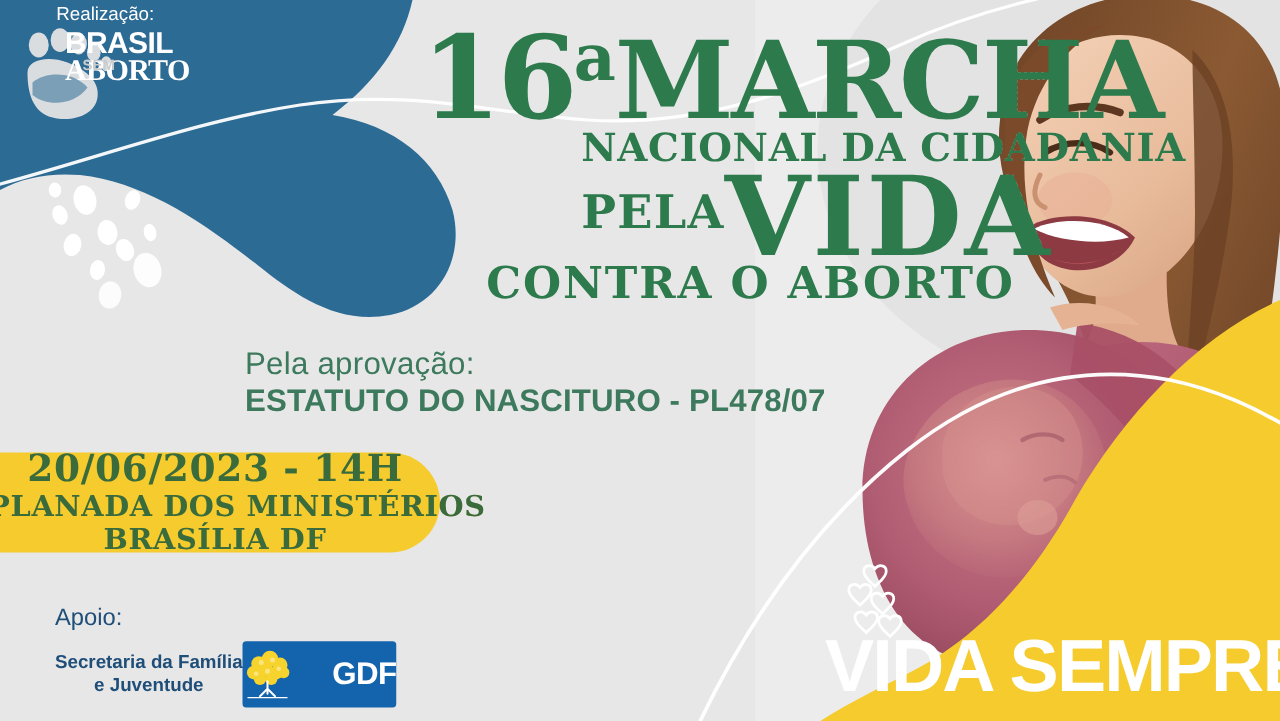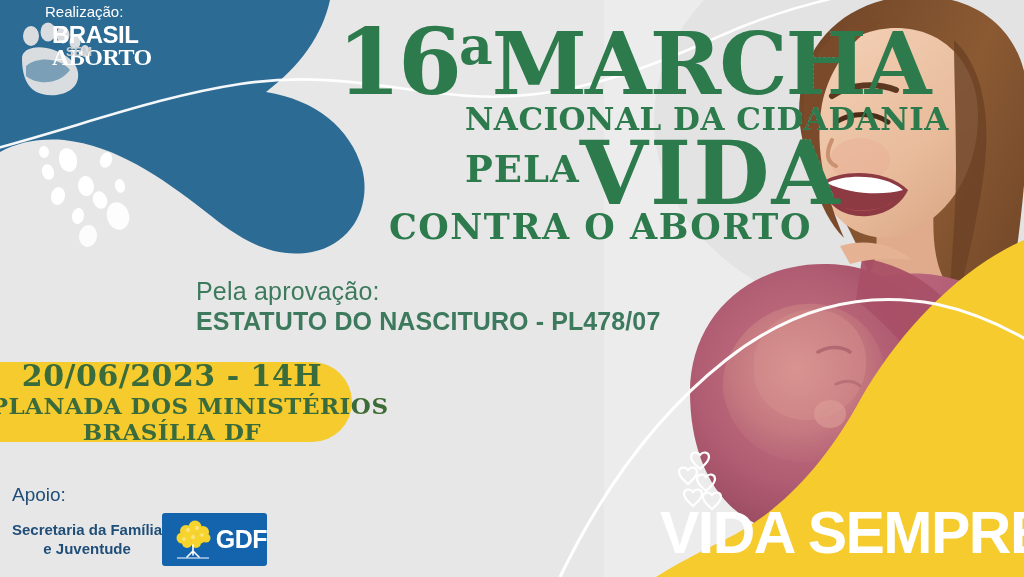--- a/index.html
+++ b/index.html
@@ -159,21 +159,21 @@
     white-space: nowrap;
     line-height: 1.12;
   }
   #date-line { font-size: 30px; letter-spacing: 0.5px; }
   #place-line { font-size: 23px; letter-spacing: 0.5px; }
   #city-line  { font-size: 23px; letter-spacing: 0.5px; }
 
   
   #apoio-block {
     position: absolute;
-    left: 12px;
+    left: 44px;
     top: 484px;
     z-index: 6;
   }
   #apoio-label {
     font-size: 19px;
     color: #1f4e79;
     margin-bottom: 7px;
   }
   #apoio-row {
     display: flex;
@@ -181,27 +181,27 @@
   }
   #secretaria-name {
     font-size: 15px;
     font-weight: bold;
     color: #1f4e79;
     line-height: 1.22;
     text-align: center;
     white-space: pre-line;
   }
   #gdf-logo {
-    width: 105px;
+    width: 123px;
     height: 53px;
     background: #1463ad;
     border-radius: 3px;
     display: flex;
     align-items: center;
-    justify-content: flex-end;
+    justify-content: space-between;
     gap: 3px;
   }
   #gdf-text {
     font-size: 25px;
     font-weight: bold;
     color: #ffffff;
     letter-spacing: -0.5px;
   }
 
   

